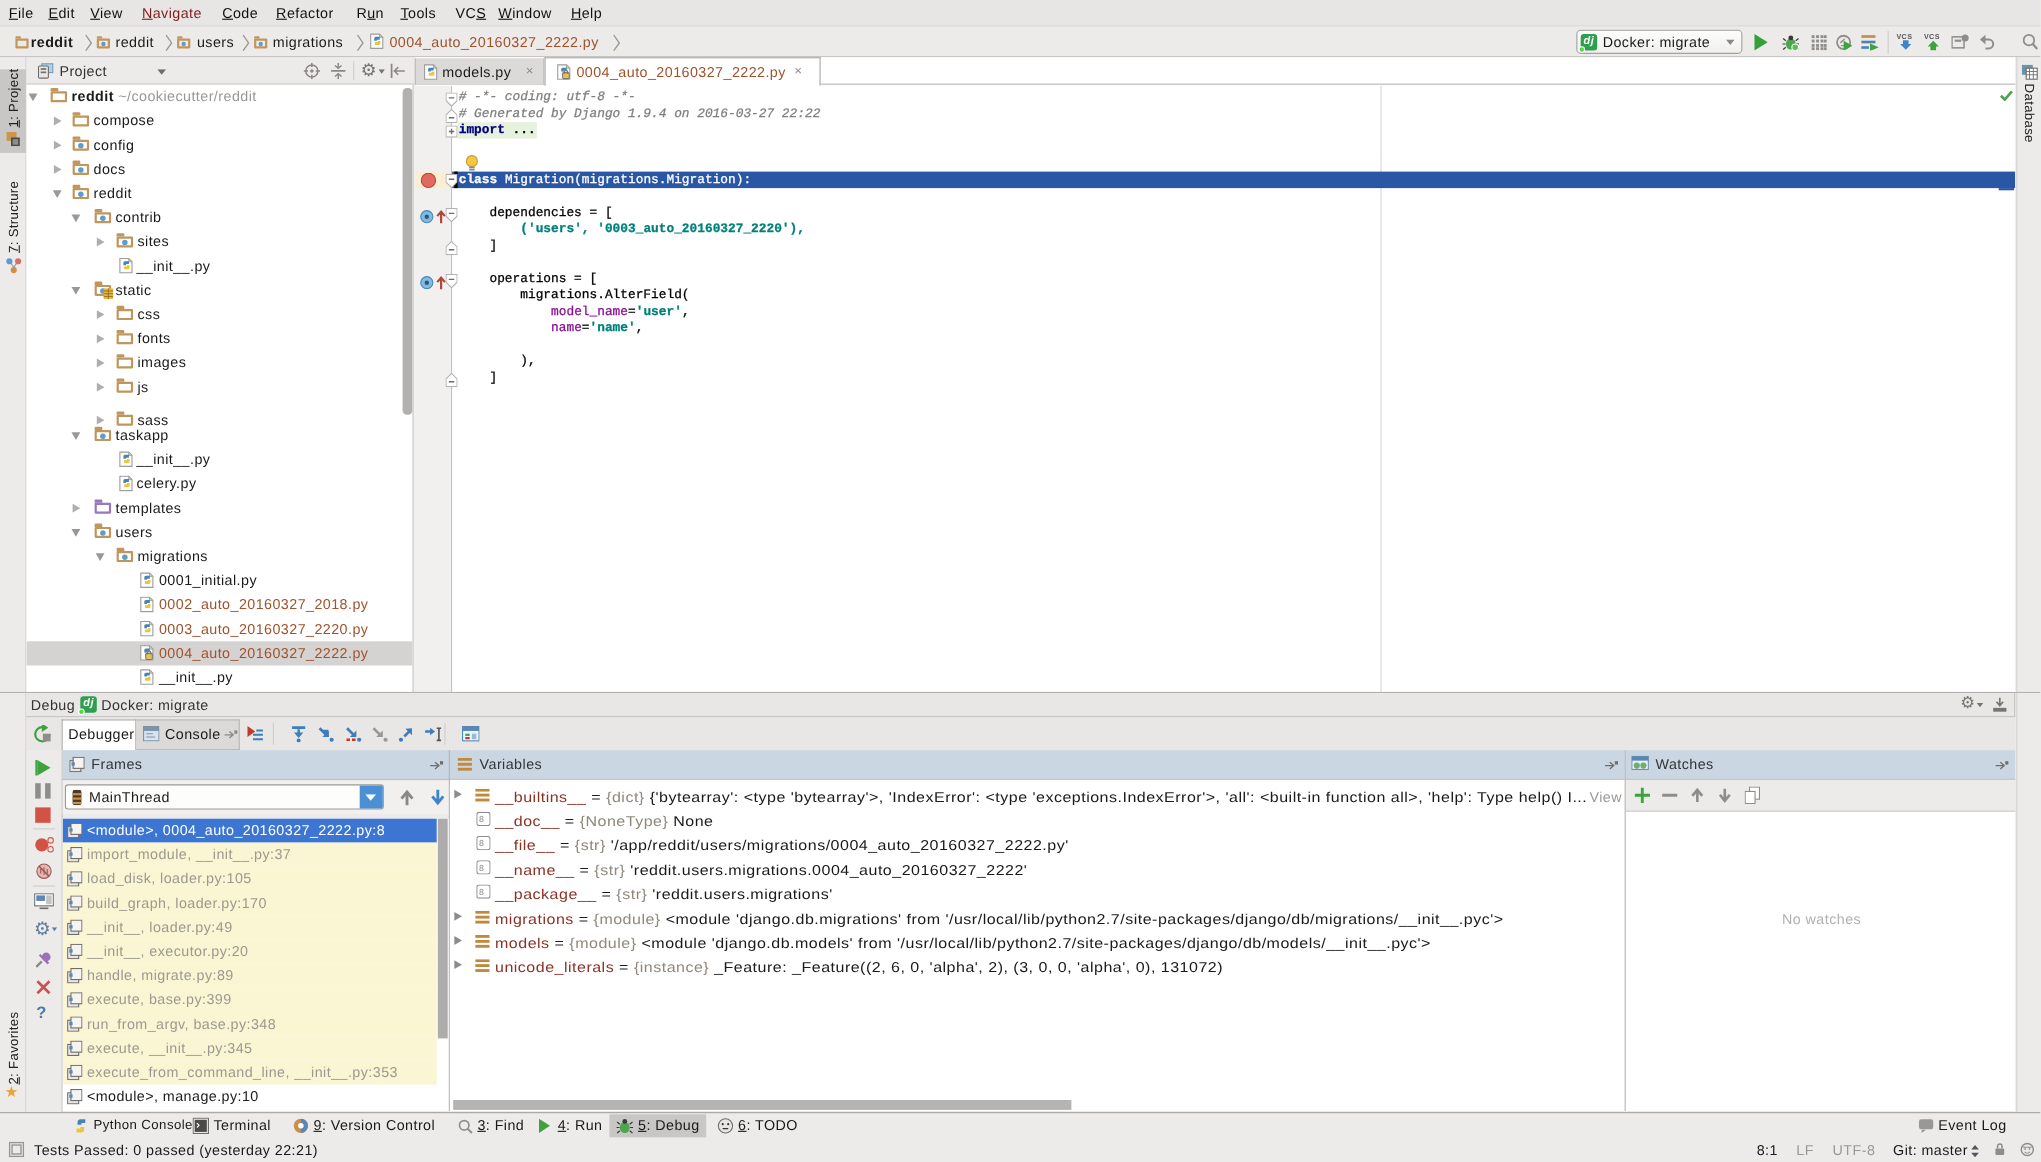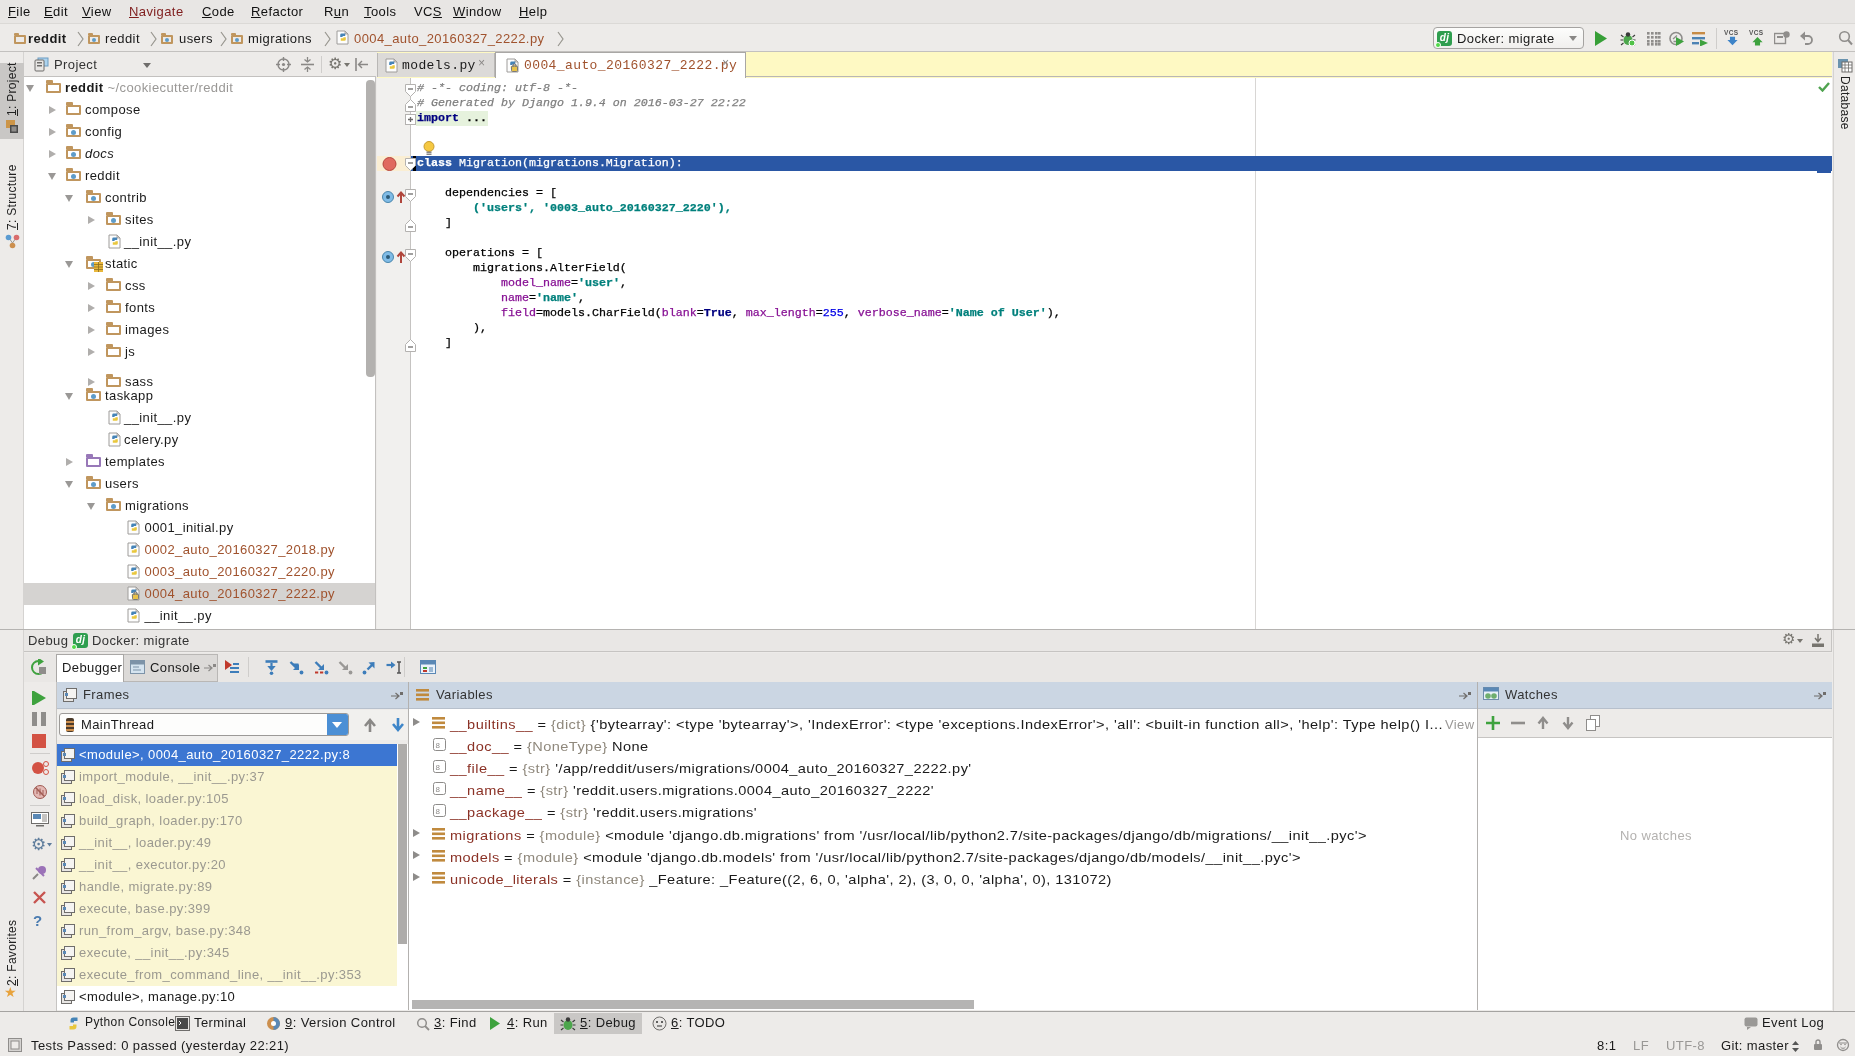--- a/index.html
+++ b/index.html
@@ -218,21 +218,21 @@
 <span class="lbl" style="left:61px;">compose</span>
 </div>
 <div class="trow" style="top:44px;">
 <div class="arr-r" style="left:24.5px;"></div>
 <div class="fld pkg" style="left:42px;top:6px;"></div>
 <span class="lbl" style="left:61px;">config</span>
 </div>
 <div class="trow" style="top:66px;">
 <div class="arr-r" style="left:24.5px;"></div>
 <div class="fld pkg" style="left:42px;top:6px;"></div>
-<span class="lbl" style="left:61px;font-style:italic;">docs</span>
+<span class="lbl" style="left:61px;">docs</span>
 </div>
 <div class="trow" style="top:88px;">
 <div class="arr-d" style="left:23.5px;"></div>
 <div class="fld pkg" style="left:42px;top:6px;"></div>
 <span class="lbl" style="left:61px;">reddit</span>
 </div>
 <div class="trow" style="top:110px;">
 <div class="arr-d" style="left:40.5px;"></div>
 <div class="fld pkg" style="left:62px;top:6px;"></div>
 <span class="lbl" style="left:81px;">contrib</span>
@@ -365,21 +365,21 @@
 <svg class="abs" style="left:103px;top:3px" width="14" height="15" viewBox="0 0 14 15">
 <path d="M1 1 h8 l3 3 v10 h-11 z" fill="#fdfdfd" stroke="#9e9c9a" stroke-width="1"></path>
 <path d="M9 1 l3 3 h-3 z" fill="#d5d3d1" stroke="#9e9c9a" stroke-width="0.8"></path>
 <path d="M6.8 3.5 h2.4 v2.6 h-2.6 v1 h-2.4 v-2.2 a1.4 1.4 0 0 1 1.4-1.4 z" fill="#4584b7"></path>
 <path d="M7.2 10.8 h-2.4 v-2.6 h2.6 v-1 h2.4 v2.2 a1.4 1.4 0 0 1 -1.4 1.4 z" fill="#e9c73d"></path>
 </svg>
 <span class="lbl" style="left:120.5px;">__init__.py</span>
 </div>
 <div class="abs" style="left:342px;top:3px;width:9px;height:297px;background:#b3b1af;border-radius:4px;"></div>
 </div>
-<div class="abs" style="left:377px;top:52px;width:1455px;height:26px;background:#fef9c3;font-family:Liberation Mono, monospace;">
+<div class="abs" style="left:377px;top:52px;width:1455px;height:26px;background:#ffffff;">
 <div class="abs" style="left:0;top:0;width:1455px;height:25px;border-bottom:1px solid #b9b7b5;"></div>
 <div class="abs" style="left:0;top:1px;width:118px;height:24px;background:#dcdad8;border-left:1px solid #b9b7b5;border-right:1px solid #b9b7b5;"></div>
 <svg class="abs" style="left:8px;top:6px" width="14" height="15" viewBox="0 0 14 15">
 <path d="M1 1 h8 l3 3 v10 h-11 z" fill="#fdfdfd" stroke="#9e9c9a" stroke-width="1"></path>
 <path d="M9 1 l3 3 h-3 z" fill="#d5d3d1" stroke="#9e9c9a" stroke-width="0.8"></path>
 <path d="M6.8 3.5 h2.4 v2.6 h-2.6 v1 h-2.4 v-2.2 a1.4 1.4 0 0 1 1.4-1.4 z" fill="#4584b7"></path>
 <path d="M7.2 10.8 h-2.4 v-2.6 h2.6 v-1 h2.4 v2.2 a1.4 1.4 0 0 1 -1.4 1.4 z" fill="#e9c73d"></path>
 </svg>
 <span class="abs" style="left:25px;top:6px;">models.py</span>
 <span class="abs" style="left:101px;top:5px;color:#8a8886;font-size:12px;">×</span>
@@ -407,21 +407,20 @@
 <div class="cl" style="left:40px;top:18px;"><span class="cmt"># Generated by Django 1.9.4 on 2016-03-27 22:22</span></div>
 <div class="cl" style="left:40px;top:33px;"><span class="kw">import</span><b> ...</b></div>
 <div class="cl" style="left:40px;top:78px;"><span style="color:#fff;"><b>class</b> Migration(migrations.Migration):</span></div>
 <div class="cl" style="left:40px;top:108px;">    dependencies = [</div>
 <div class="cl" style="left:40px;top:123px;">        <span class="str">('users', '0003_auto_20160327_2220'),</span></div>
 <div class="cl" style="left:40px;top:138px;">    ]</div>
 <div class="cl" style="left:40px;top:168px;">    operations = [</div>
 <div class="cl" style="left:40px;top:183px;">        migrations.AlterField(</div>
 <div class="cl" style="left:40px;top:198px;">            <span class="kwarg">model_name</span>=<span class="str">'user'</span>,</div>
 <div class="cl" style="left:40px;top:213px;">            <span class="kwarg">name</span>=<span class="str">'name'</span>,</div>
-<div class="cl" style="left:40px;top:228px;">            <span class="kwarg">field</span>=models.CharField(<span class="kwarg">blank</span>=<span class="kw">True</span>, <span class="kwarg">max_length</span>=<span class="num">255</span>, <span class="kwarg">verbose_name</span>=<span class="str">'Name of User'</span>),</div>
 <div class="cl" style="left:40px;top:243px;">        ),</div>
 <div class="cl" style="left:40px;top:258px;">    ]</div>
 <svg class="abs" style="left:5px;top:79px" width="15" height="15">
       <circle cx="7.5" cy="7" r="6.5" fill="#e06a5f" stroke="#b6453c"></circle>
     </svg>
 <svg class="abs" style="left:46px;top:63px" width="12" height="15">
       <circle cx="6" cy="5.5" r="5" fill="#f5c842" stroke="#c79b2e"></circle>
       <rect x="3.5" y="10.5" width="5" height="1.5" fill="#8a8886"></rect>
       <rect x="3.5" y="12.5" width="5" height="1.5" fill="#8a8886"></rect>
     </svg>

